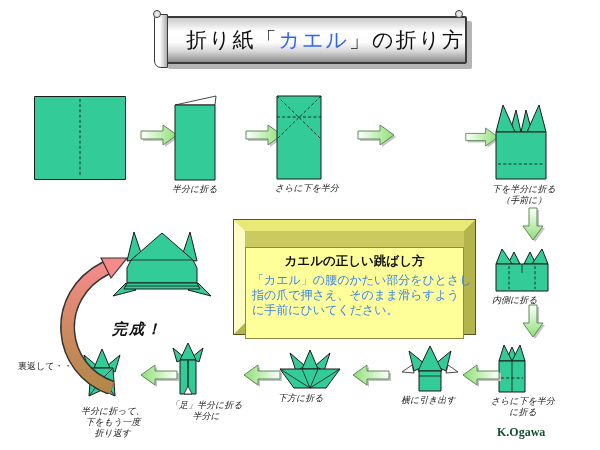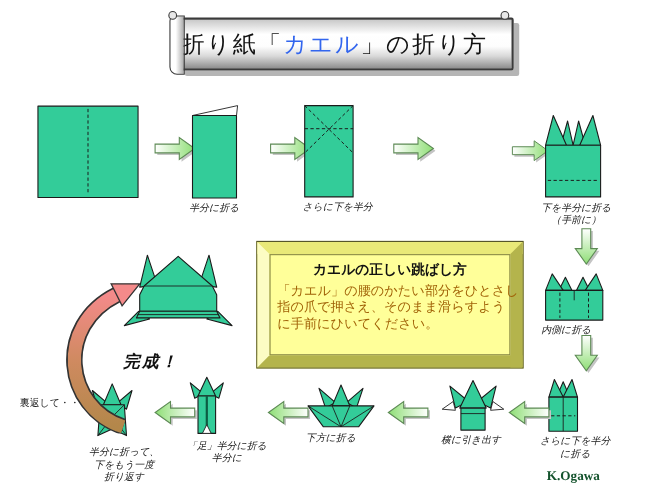--- a/index.html
+++ b/index.html
@@ -2,21 +2,21 @@
 <html style="--bg: #ffffff; --paper-green: #33cc99; --outline: #1b1b1b; --arrow-green: #8ede75; --arrow-border: #5d8a55; --box-fill: #ffff99; --box-frame: #caca60; --frog-text-blue: #3366ee; --curve-arrow-top: #f48a8a; --curve-arrow-bottom: #b3874a;"><head>
 <meta charset="utf-8">
 <style>
   html,body{margin:0;padding:0;background:#fff;}
   .stage{position:relative;width:600px;height:450px;background:var(--bg,#ffffff);
          font-family:"Liberation Sans","DejaVu Sans",sans-serif;overflow:hidden;}
   
   .banner{position:absolute;left:163px;top:16px;width:300px;height:44px;
           border:2px solid #3a3a3a;border-radius:2px;
           background:linear-gradient(180deg,#c9c9c9 0%,#ffffff 30%,#fdfdfd 55%,#d9d9d9 75%,#8e8e8e 100%);
-          box-shadow:5px 5px 0 #b5b5b5;display:flex;align-items:center;justify-content:flex-start;}
+          box-shadow:5px 5px 0 #b5b5b5;display:flex;align-items:center;justify-content:flex-end;}
   .banner-curl{position:absolute;left:-11px;top:-4px;width:12px;height:52px;
                background:linear-gradient(90deg,#ffffff 40%,#aaaaaa 100%);
                border:1.5px solid #3a3a3a;border-radius:5px 0 0 7px;}
   .banner-knob{position:absolute;width:6px;height:6px;border-radius:50%;
                background:#e8e8e8;border:1.5px solid #3a3a3a;}
   .knob-left{left:-12px;top:-8px;}
   .knob-right{right:2px;top:-8px;}
   .banner-title{font-size:21px;letter-spacing:2px;color:#111;white-space:nowrap;}
   .frog-blue{color:var(--frog-text-blue,#3366ee);}
   
@@ -29,23 +29,23 @@
   .whitebit{fill:#ffffff;stroke:#1b1b1b;stroke-width:0.8;}
   .arr{position:absolute;}
   .arrow-shadow{fill:#c4c4c4;}
   .arrow-body{stroke:var(--arrow-border,#5d8a55);stroke-width:1;}
   
   .tip-box{position:absolute;left:233px;top:219px;width:243px;height:116px;
            border:1px solid #55552a;background:#caca60;box-sizing:border-box;}
   .tip-frame{width:100%;height:100%;box-sizing:border-box;border:11px solid;
              border-color:#e9e978 #b4b44c #b4b44c #fcfcc4;}
   .tip-inner{width:100%;height:100%;box-sizing:border-box;background:var(--box-fill,#ffff99);
-             border:1px solid #8a8a45;padding:3px 6px;}
+             border:1px solid #8a8a45;padding:3px 6px;margin-top:16px;}
   .tip-title{font-weight:bold;font-size:12.5px;text-align:center;color:#111;margin:2px 0 3px;white-space:nowrap;}
-  .tip-line{font-size:12px;color:#a16207;line-height:15px;white-space:nowrap;}
+  .tip-line{font-size:12px;color:#3b82f6;line-height:15px;white-space:nowrap;}
   .done{font-size:15px;font-weight:bold;color:#111;margin-top:22px;letter-spacing:2px;}
   .flip{position:absolute;left:18px;top:360px;width:78px;font-size:9px;color:#1a1a1a;white-space:nowrap;}
   .sig{position:absolute;left:497px;top:425px;font-family:"Liberation Serif","DejaVu Serif",serif;
        font-size:12px;color:#14532d;font-weight:bold;}
 </style>
 </head>
 <body>
 
 <div class="stage">
 

